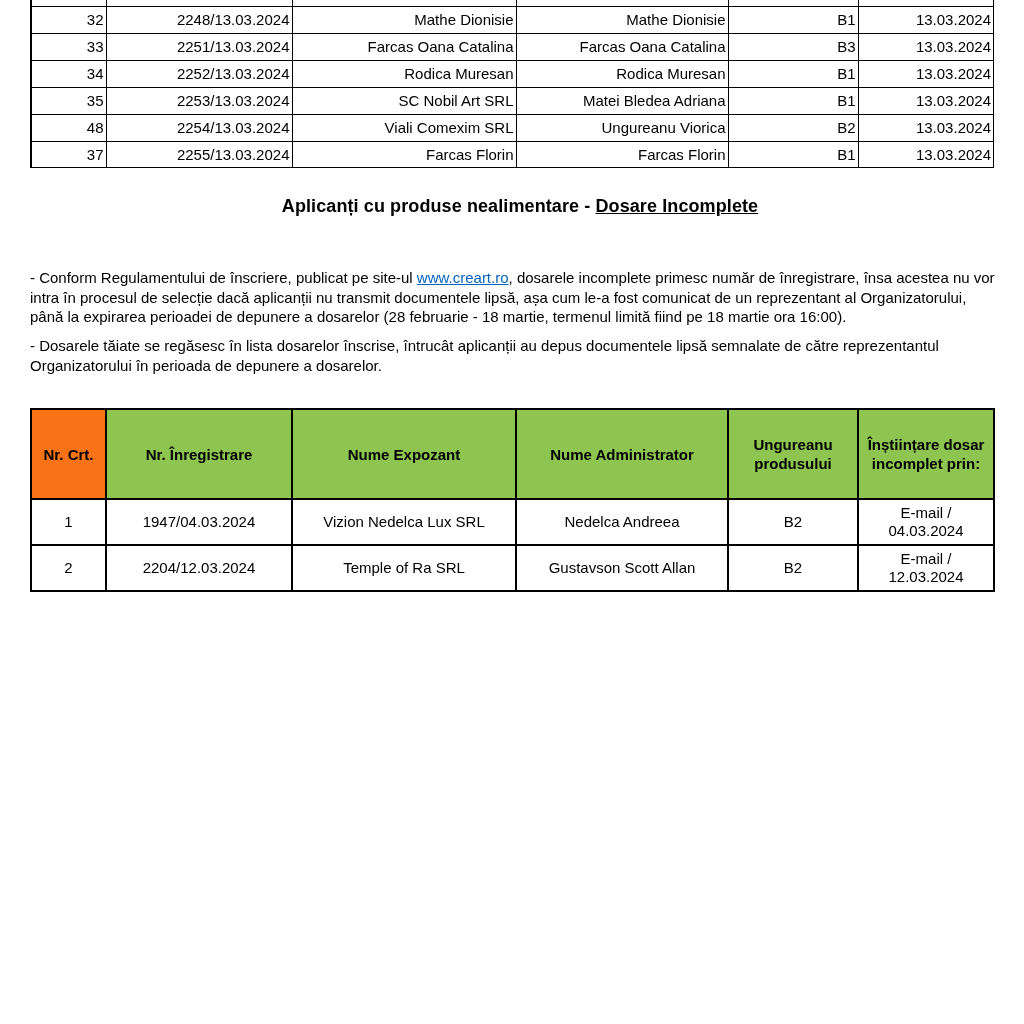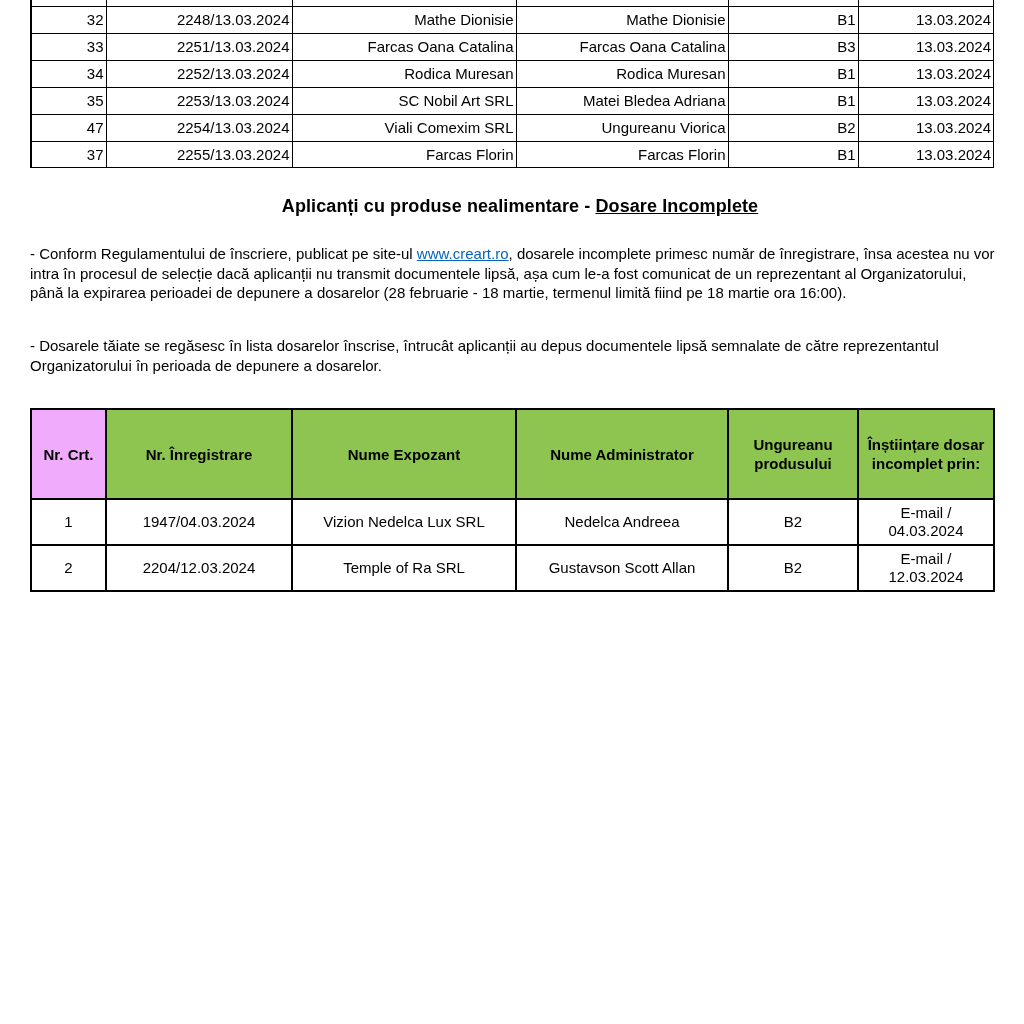--- a/index.html
+++ b/index.html
@@ -39,21 +39,21 @@
     letter-spacing: 0.1px;
     margin-left: 8px;
   }
   .heading .underline { text-decoration: underline; }
 
   
   .para {
     position: absolute; left: 30px; width: 966px;
     font-size: 15px; line-height: 19.5px; text-align: left;
   }
-  .para-1 { top: 244px; }
+  .para-1 { top: 268px; }
   .para-2 { top: 336px; }
   .weblink { color: #0563c1; text-decoration: underline; cursor: pointer; }
 
   
   .bottom-table-wrap { position: absolute; left: 30px; top: 408px; }
   table.bottom-table { border: 2px solid #000; }
   table.bottom-table th, table.bottom-table td {
     border: 2px solid #000;
     text-align: center; vertical-align: middle;
     padding: 0 3px;
@@ -124,21 +124,21 @@
       </tr>
       <tr>
         <td>35</td>
         <td>2253/13.03.2024</td>
         <td>SC Nobil Art SRL</td>
         <td>Matei Bledea Adriana</td>
         <td>B1</td>
         <td>13.03.2024</td>
       </tr>
       <tr>
-        <td>47</td>
+        <td>48</td>
         <td>2254/13.03.2024</td>
         <td>Viali Comexim SRL</td>
         <td>Ungureanu Viorica</td>
         <td>B2</td>
         <td>13.03.2024</td>
       </tr>
       <tr>
         <td>37</td>
         <td>2255/13.03.2024</td>
         <td>Farcas Florin</td>
@@ -165,21 +165,21 @@
       <colgroup>
           <col class="c1">
           <col class="c2">
           <col class="c3">
           <col class="c4">
           <col class="c5">
           <col class="c6">
         </colgroup>
       <tbody>
           <tr>
-        <th class="green-hdr" style="background: #f0abfc; margin-left: 11px;">Nr. Crt.</th>
+        <th class="green-hdr" style="background: #f97316; margin-left: 11px;">Nr. Crt.</th>
         <th class="green-hdr" style="background: rgb(141, 197, 80);">Nr. Înregistrare</th>
         <th class="green-hdr" style="background: rgb(141, 197, 80);">Nume Expozant</th>
         <th class="green-hdr" style="background: rgb(141, 197, 80);">Nume Administrator</th>
         <th class="green-hdr" style="background: rgb(141, 197, 80);">Ungureanu produsului</th>
         <th class="green-hdr" style="background: rgb(141, 197, 80);">Înștiințare dosar incomplet prin:</th>
       </tr>
       <tr>
         <td>1</td>
         <td>1947/04.03.2024</td>
         <td>Vizion Nedelca Lux SRL</td>

